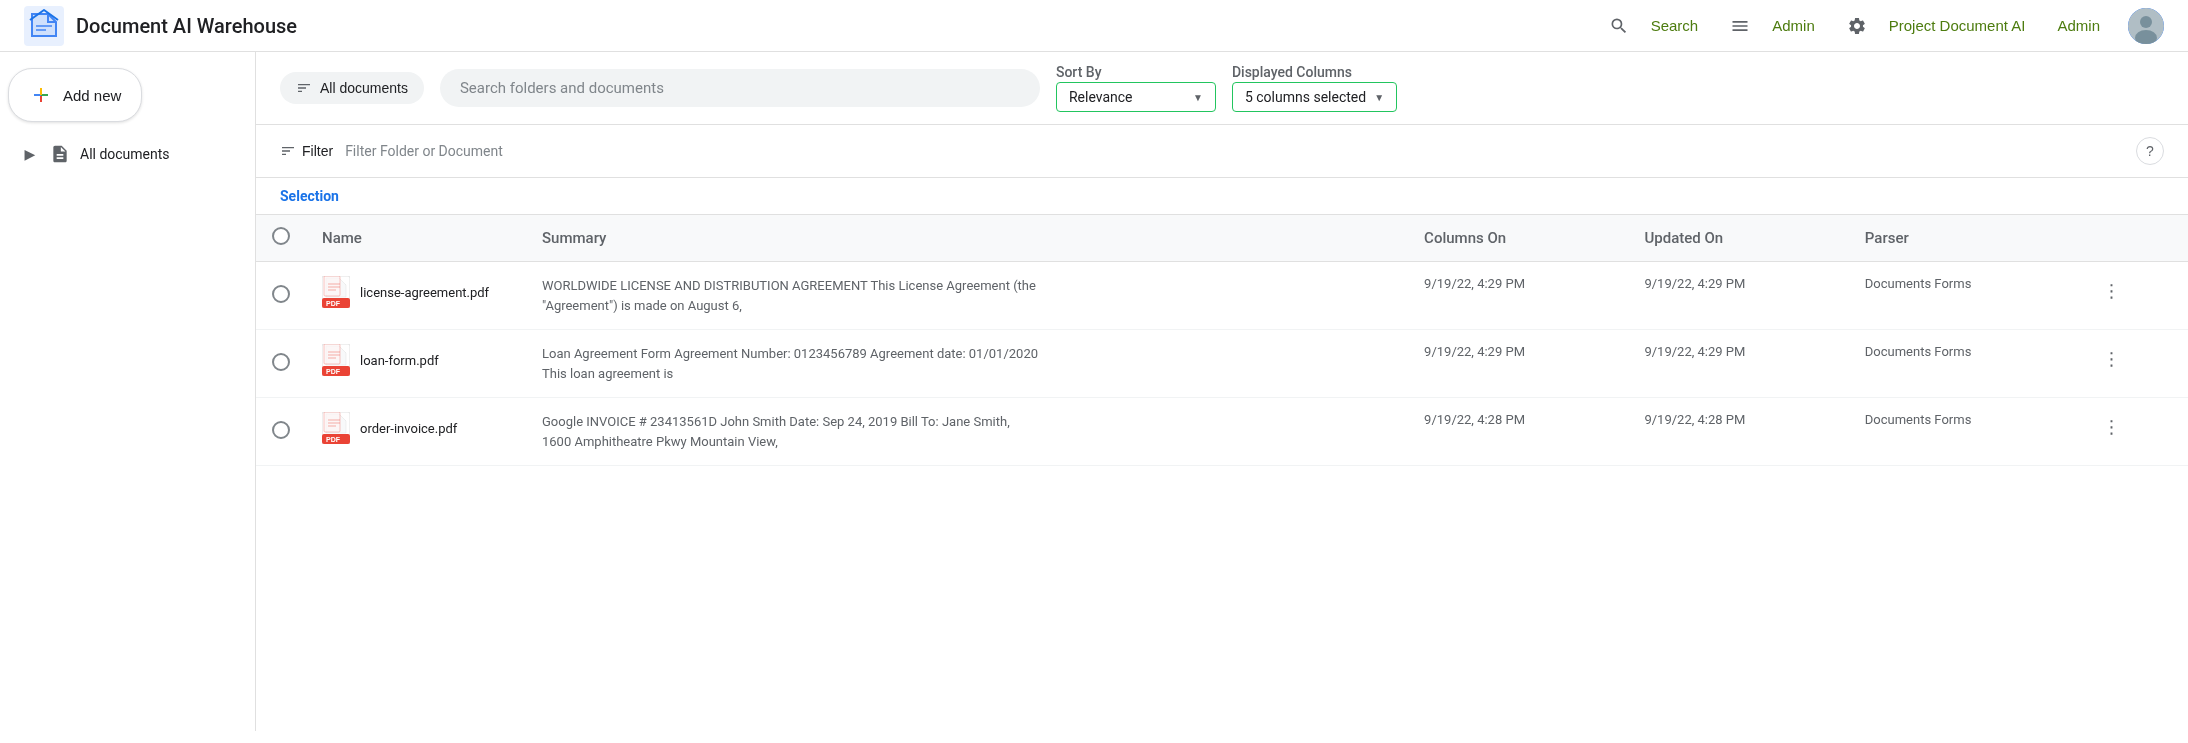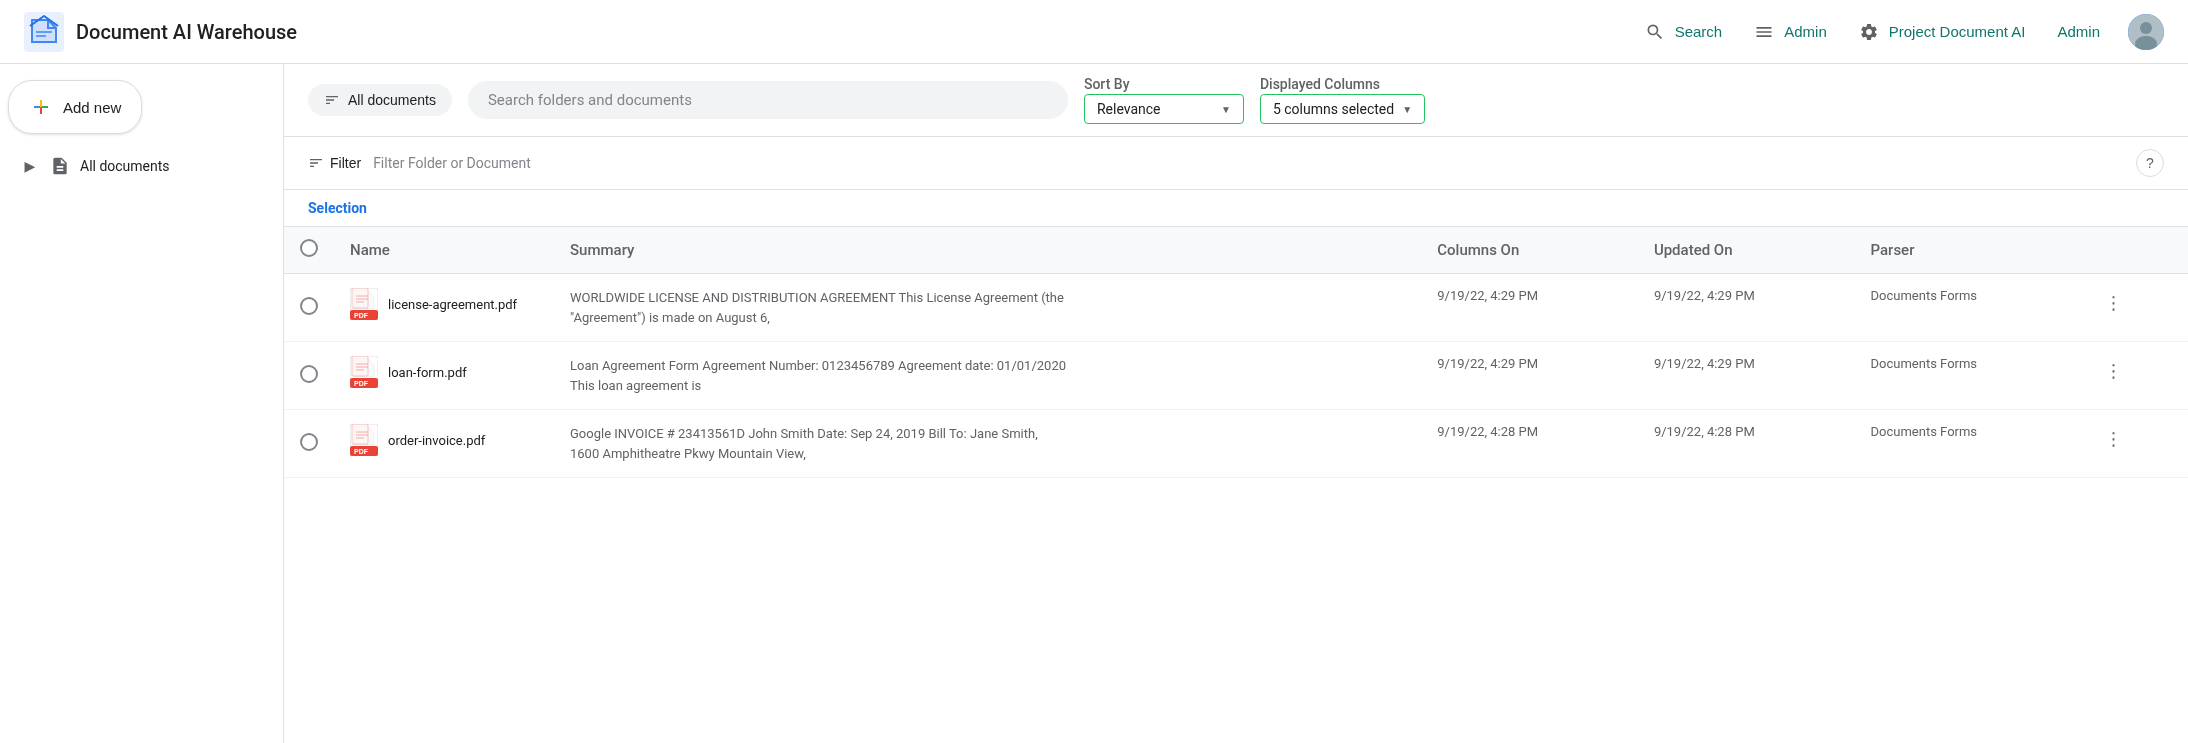--- a/index.html
+++ b/index.html
@@ -3,21 +3,21 @@
   <meta charset="utf-8">
   <style>
     * { box-sizing: border-box; margin: 0; padding: 0; }
     body { font-family: 'Google Sans', Roboto, Arial, sans-serif; font-size: 14px; color: #202124; background: #fff; }
 
     
     .top-nav {
       display: flex;
       align-items: center;
       padding: 14px 24px;
-      height: 64px;
+      height: 52px;
       border-bottom: 1px solid #e0e0e0;
       background: #fff;
     }
     .logo-area {
       display: flex;
       align-items: center;
       gap: 12px;
       flex: 1;
     }
     .logo-icon {
@@ -30,26 +30,26 @@
       color: #202124;
     }
     .nav-actions {
       display: flex;
       align-items: center;
       gap: 24px;
     }
     .nav-btn {
       display: flex;
       align-items: center;
-      gap: 10px;
+      gap: 22px;
       background: none;
       border: none;
       cursor: pointer;
       font-size: 15px;
-      color: #0f766e;
+      color: #4d7c0f;
       padding: 8px 4px;
     }
     .nav-icon { width: 20px; height: 20px; fill: #5f6368; }
     .avatar {
       width: 36px;
       height: 36px;
       border-radius: 50%;
       background: #4285f4;
       overflow: hidden;
       cursor: pointer;
@@ -57,21 +57,21 @@
     .avatar svg { width: 36px; height: 36px; }
 
     
     .main-layout {
       display: flex;
       height: calc(100vh - 64px);
     }
 
     
     .sidebar {
-      width: 284px;
+      width: 256px;
       padding: 16px 8px;
       border-right: 1px solid #e0e0e0;
       flex-shrink: 0;
     }
     .add-new-btn {
       display: flex;
       align-items: center;
       gap: 10px;
       padding: 14px 20px;
       border-radius: 24px;

